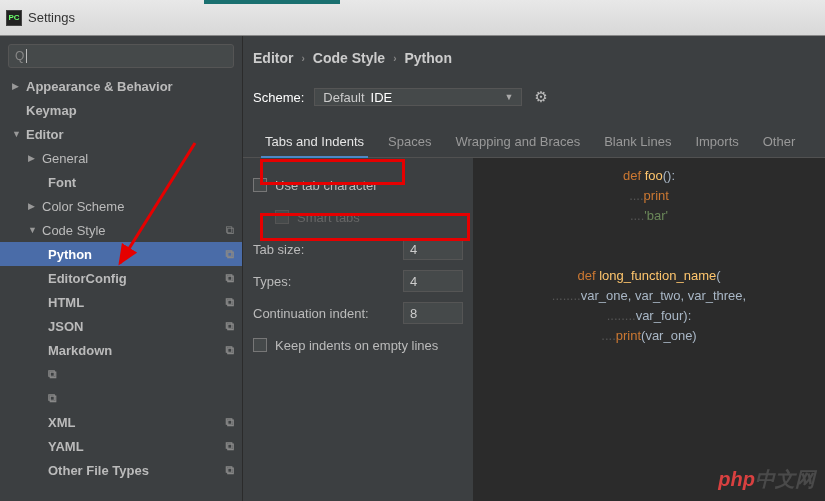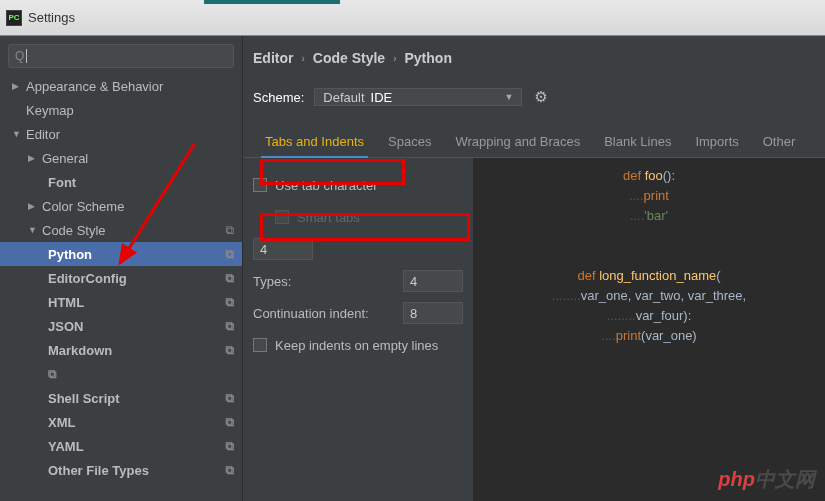--- a/index.html
+++ b/index.html
@@ -11,36 +11,36 @@
 .main { display: flex; height: 471px; }
 .sidebar { width: 243px; background: #3c3f41; border-right: 1px solid #2b2b2b; padding: 8px 0; }
 .search { margin: 0 8px 6px 8px; height: 24px; background: #45494a; border: 1px solid #555; border-radius: 3px; display: flex; align-items: center; padding: 0 6px; }
 .search span { color: #888; font-size: 12px; }
 .cursor-bar { width: 1px; height: 14px; background: #bbb; margin-left: 2px; }
 .tree { font-size: 13px; }
 .tree-row { display: flex; align-items: center; height: 24px; padding-left: 12px; cursor: pointer; position: relative; }
 .tree-row.selected { background: #4a6ca8; color: #fff; }
 .tree-arrow { width: 10px; display: inline-block; color: #999; font-size: 9px; margin-right: 4px; }
 .tree-label { flex: 1; }
-.tree-label.bold { font-weight: 400; }
+.tree-label.bold { font-weight: 700; }
 .tree-copy { color: #888; font-size: 12px; margin-right: 8px; }
 .indent-1 { padding-left: 28px; }
 .indent-2 { padding-left: 48px; font-weight: bold; }
 .content { flex: 1; display: flex; flex-direction: column; }
 .breadcrumb { height: 44px; display: flex; align-items: center; padding-left: 10px; font-size: 14px; font-weight: 600; color: #ccc; }
 .breadcrumb .sep { margin: 0 8px; color: #888; font-size: 10px; }
 .scheme-row { display: flex; align-items: center; padding-left: 10px; height: 34px; }
 .scheme-row .lbl { font-size: 13px; color: #ffffff; margin-right: 10px; }
 .scheme-select { width: 208px; height: 18px; background: #45494a; border: 1px solid #555; display: flex; align-items: center; padding: 0 8px; font-size: 13px; color: #ccc; }
 .scheme-select .ide { color: #ffffff; margin-left: 6px; flex: 1; }
 .scheme-select .dd { color: #aaa; font-size: 9px; }
 .gear { margin-left: 12px; color: #bbb; font-size: 15px; }
 .tabs { display: flex; padding-left: 10px; height: 34px; align-items: flex-end; border-bottom: 1px solid #515151; margin-top: 10px; }
 .tab { padding: 6px 12px 8px 12px; font-size: 13px; color: #999; cursor: pointer; position: relative; }
-.tab.active { color: #eab308; }
+.tab.active { color: #e5e5e5; }
 .tab.active::after { content: ""; position: absolute; left: 8px; right: 8px; bottom: -1px; height: 2px; background: #4a88c7; }
 .panel { display: flex; flex: 1; }
 .form { width: 230px; padding: 12px 10px; font-size: 13px; }
 .form-row { display: flex; align-items: center; height: 30px; margin-bottom: 2px; }
 .form-row .flabel { flex: 1; color: #bbb; }
 .form-row input[type=text] { width: 60px; height: 22px; background: #45494a; border: 1px solid #555; color: #ccc; padding: 0 6px; font-size: 13px; }
 .checkbox { width: 14px; height: 14px; border: 1px solid #777; background: #45494a; margin-right: 8px; display: inline-block; }
 .disabled { color: #666 !important; }
 .redbox1 { position: absolute; border: 3px solid #e60000; left: 260px; top: 159px; width: 145px; height: 26px; pointer-events: none; z-index: 10; }
 .redbox2 { position: absolute; border: 3px solid #e60000; left: 260px; top: 213px; width: 210px; height: 28px; pointer-events: none; z-index: 10; }
@@ -115,21 +115,20 @@
         <span class="tree-copy">⧉</span>
       </div>
       <div class="tree-row indent-2">
         <span class="tree-label">Markdown</span>
         <span class="tree-copy">⧉</span>
       </div>
       <div class="tree-row indent-2">
         <span class="tree-copy">⧉</span>
       </div>
       <div class="tree-row indent-2">
-        <span class="tree-label">Shell Script</span>
         <span class="tree-copy">⧉</span>
       </div>
       <div class="tree-row indent-2">
         <span class="tree-label">XML</span>
         <span class="tree-copy">⧉</span>
       </div>
       <div class="tree-row indent-2">
         <span class="tree-label">YAML</span>
         <span class="tree-copy">⧉</span>
       </div>
@@ -169,20 +168,21 @@
       <div class="form">
         <div class="form-row">
           <span class="checkbox"></span>
           <span class="flabel">Use tab character</span>
         </div>
         <div class="form-row" style="padding-left:22px">
           <span class="checkbox disabled" style="border-color:#555"></span>
           <span class="flabel disabled">Smart tabs</span>
         </div>
         <div class="form-row">
+          <span class="flabel">Tab size:</span>
           <input type="text" value="4" style="">
         </div>
         <div class="form-row">
           <span class="flabel">Types:</span>
           <input type="text" value="4" style="">
         </div>
         <div class="form-row">
           <span class="flabel">Continuation indent:</span>
           <input type="text" value="8" style="">
         </div>

